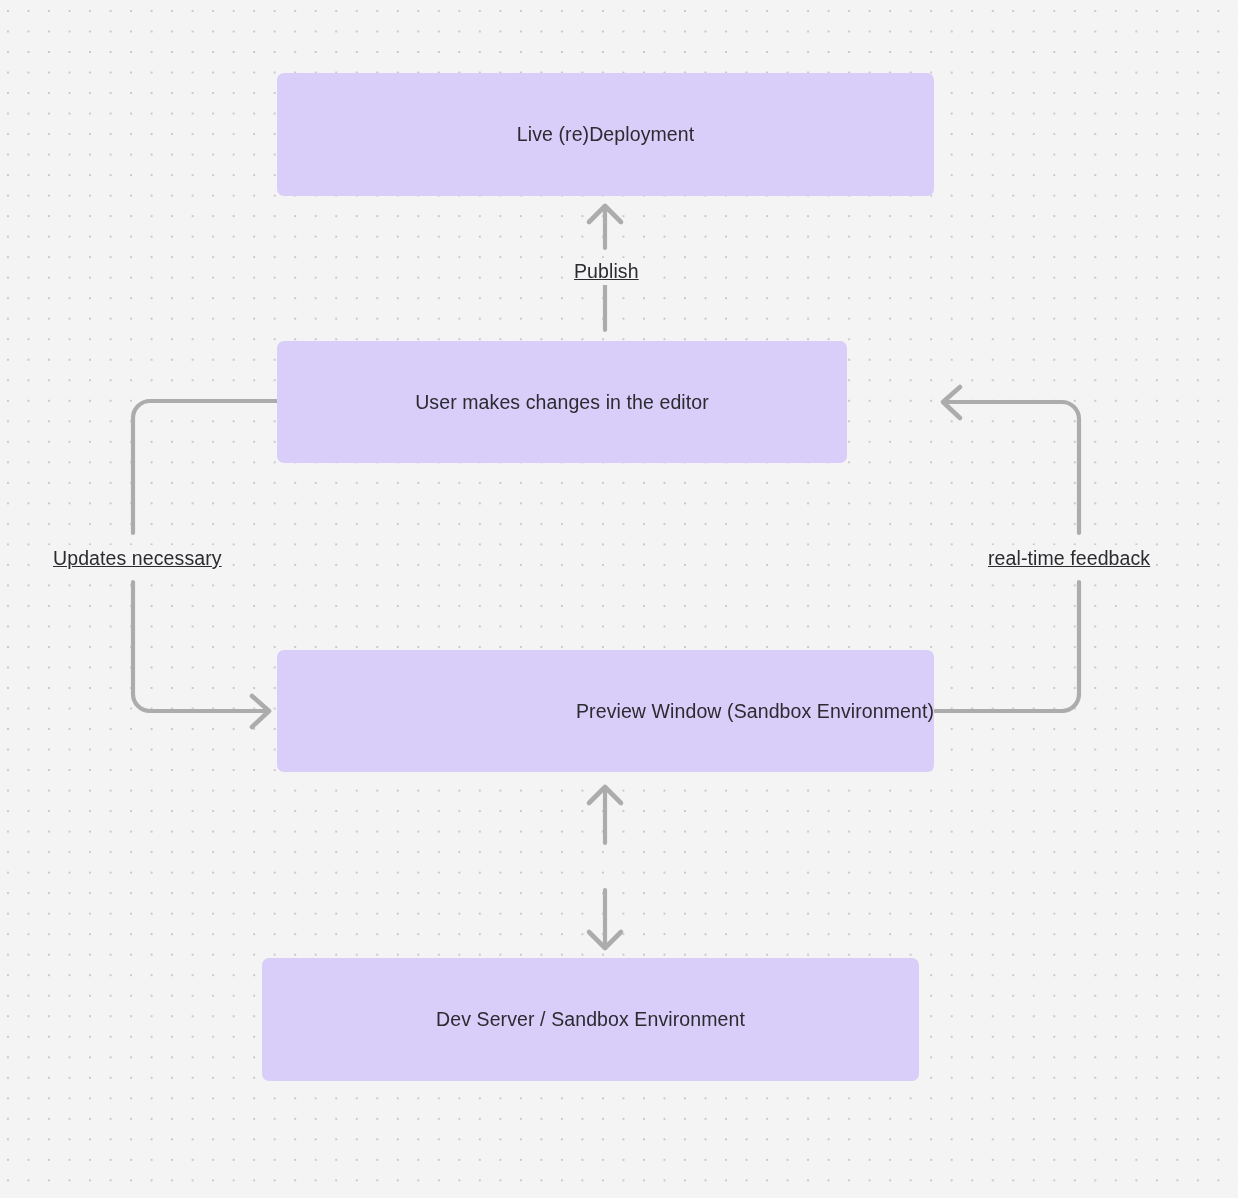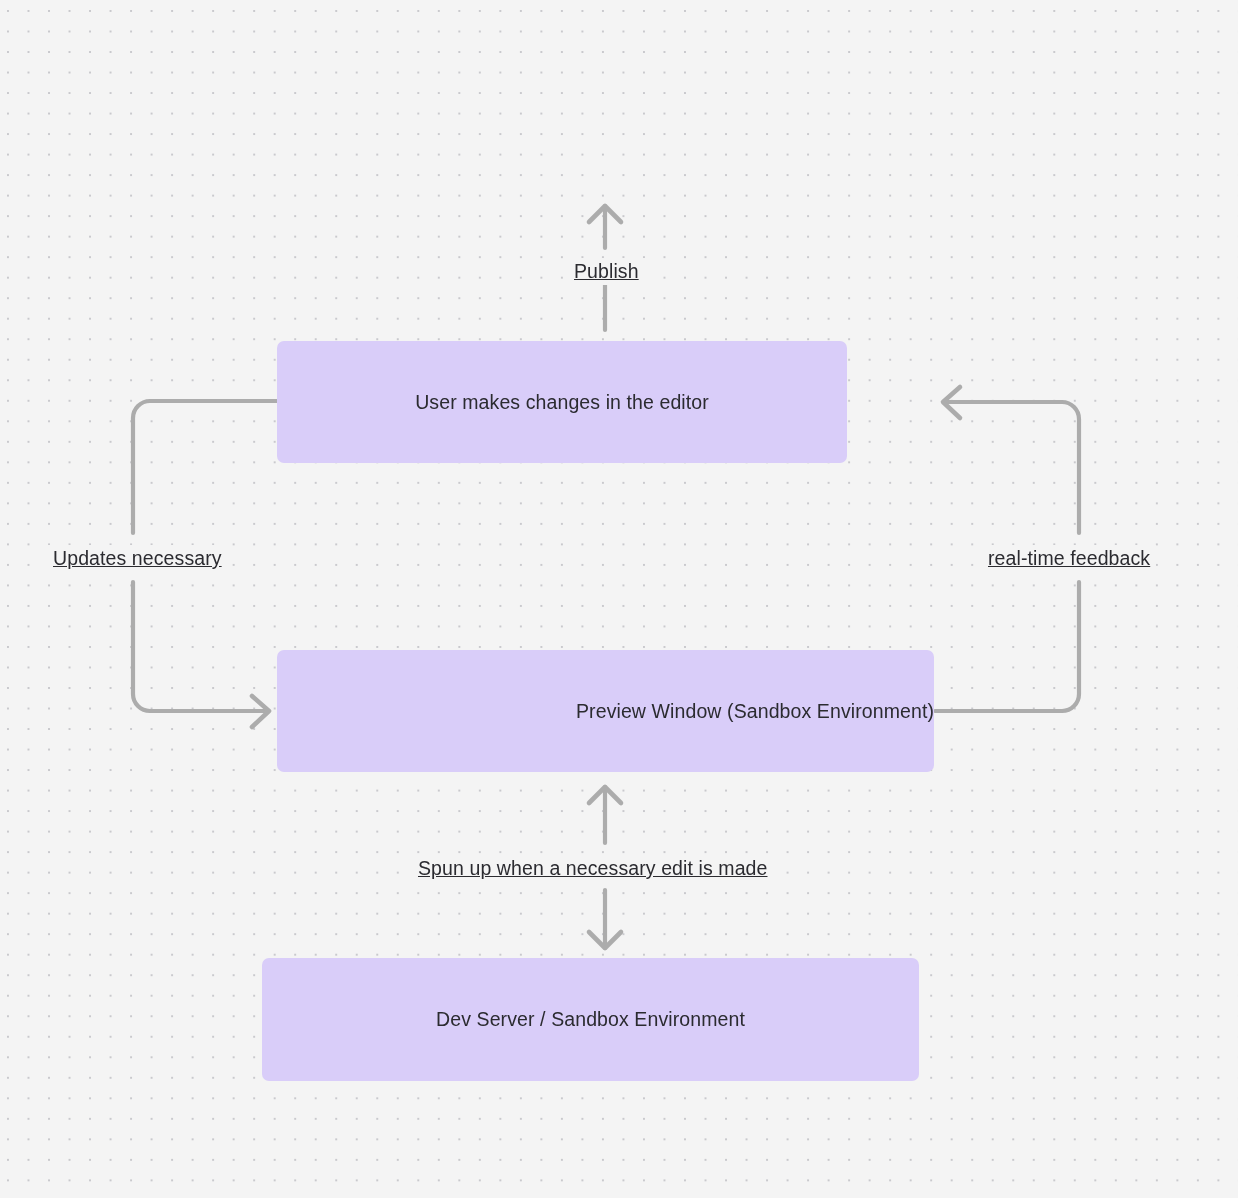--- a/index.html
+++ b/index.html
@@ -93,31 +93,33 @@
     </g>
 
     <g>
       <path d="M605,843 L605,787" stroke="#acacac" stroke-width="4.2" fill="none" stroke-linecap="round"></path>
       <path d="M589,803 L605,787 L621,803" stroke="#acacac" stroke-width="4.6" fill="none" stroke-linecap="round" stroke-linejoin="round"></path>
       <path d="M605,890 L605,948" stroke="#acacac" stroke-width="4.2" fill="none" stroke-linecap="round"></path>
       <path d="M589,932 L605,948 L621,932" stroke="#acacac" stroke-width="4.6" fill="none" stroke-linecap="round" stroke-linejoin="round"></path>
     </g>
   </svg>
 
+  <div class="node" id="node-deploy">
+    <span class="node-label">Live (re)Deployment</span>
+  </div>
 
   <div class="node" id="node-editor">
     <span class="node-label">User makes changes in the editor</span>
   </div>
 
   <div class="node" id="node-preview">
     <span class="node-label">Preview Window (Sandbox Environment)</span>
   </div>
 
   <div class="node" id="node-devserver">
     <span class="node-label">Dev Server / Sandbox Environment</span>
   </div>
 
   <div class="edge-label" id="label-publish">Publish</div>
   <div class="edge-label" id="label-updates">Updates necessary</div>
   <div class="edge-label" id="label-realtime">real-time feedback</div>
-  <div class="edge-label" id="label-spun">Spun up when a necessary edit is made</div>
 
 </div>
 
 </body></html>

